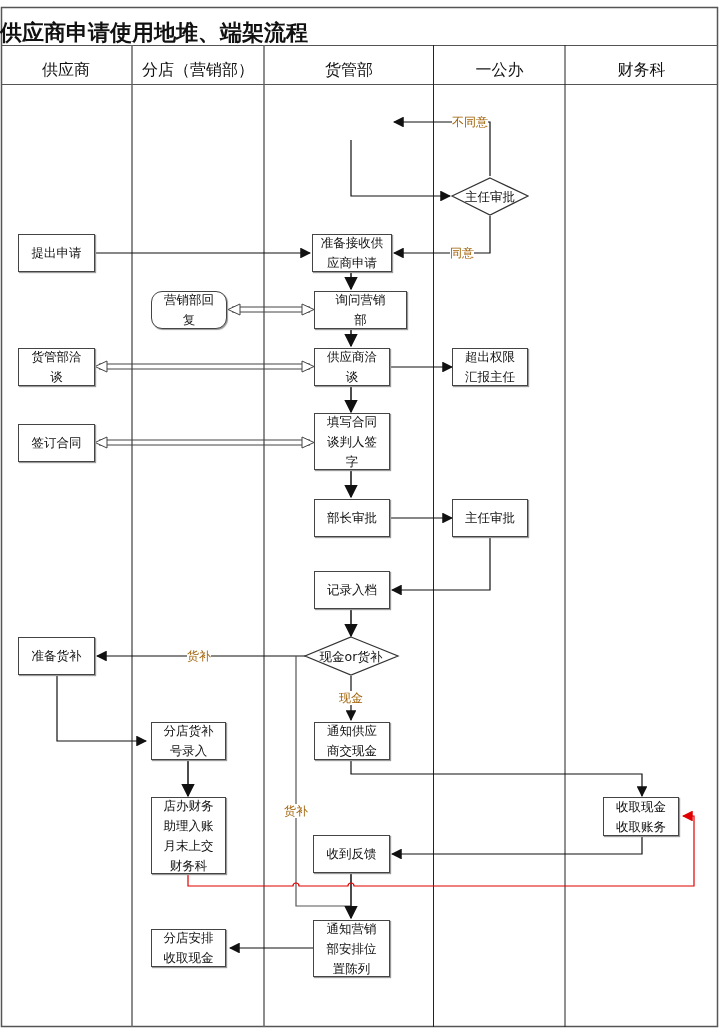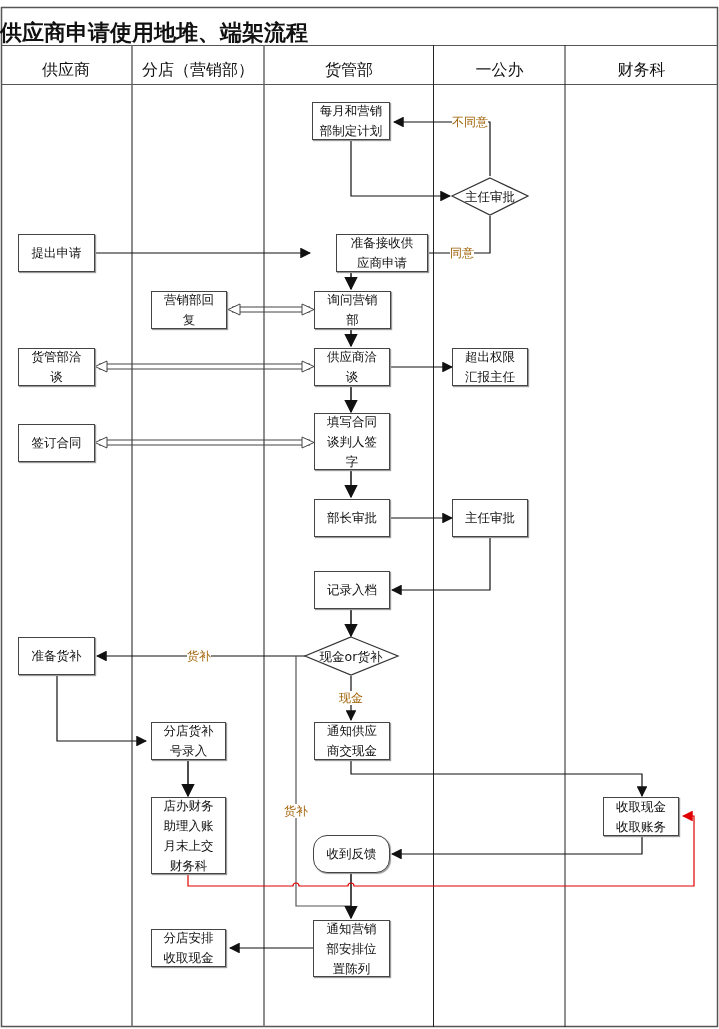--- a/index.html
+++ b/index.html
@@ -98,29 +98,27 @@
   </svg>
 
   <div class="title">供应商申请使用地堆、端架流程</div>
 
   <div class="lane-head" style="left:0;width:132px;">供应商</div>
   <div class="lane-head" style="left:132px;width:132px;">分店（营销部）</div>
   <div class="lane-head" style="left:434px;width:131px;">一公办</div>
   <div class="lane-head" style="left:264px;width:170px;">货管部</div>
   <div class="lane-head" style="left:565px;width:153px;">财务科</div>
 
-  <div class="box" style="left:312px;top:102px;width:78px;height:38px;">每月和营销
-部制定计划</div>
   <div class="dlabel" style="left:452px;top:189px;width:76px;">主任审批</div>
   <div class="box" style="left:18px;top:234px;width:77px;height:38px;">提出申请</div>
-  <div class="box" style="left:312px;top:234px;width:92px;height:38px;margin-left:24px;">准备接收供
+  <div class="box" style="left:312px;top:234px;width:80px;height:38px;">准备接收供
 应商申请</div>
-  <div class="box" style="left:151px;top:291px;width:76px;height:38px;">营销部回
+  <div class="box" style="left:151px;top:291px;width:76px;height:38px;border-radius:11px;">营销部回
 复</div>
-  <div class="box" style="left:314px;top:291px;width:77px;height:38px;">询问营销
+  <div class="box" style="left:314px;top:291px;width:93px;height:38px;">询问营销
 部</div>
   <div class="box" style="left:18px;top:348px;width:77px;height:38px;">货管部洽
 谈</div>
   <div class="box" style="left:314px;top:348px;width:76px;height:38px;">供应商洽
 谈</div>
   <div class="box" style="left:452px;top:348px;width:76px;height:38px;">超出权限
 汇报主任</div>
   <div class="box" style="left:18px;top:424px;width:77px;height:38px;">签订合同</div>
   <div class="box" style="left:314px;top:413px;width:76px;height:57px;">填写合同
 谈判人签
@@ -133,21 +131,21 @@
   <div class="box" style="left:151px;top:722px;width:75px;height:38px;">分店货补
 号录入</div>
   <div class="box" style="left:314px;top:722px;width:76px;height:38px;">通知供应
 商交现金</div>
   <div class="box" style="left:151px;top:797px;width:75px;height:77px;">店办财务
 助理入账
 月末上交
 财务科</div>
   <div class="box" style="left:603px;top:797px;width:76px;height:39px;">收取现金
 收取账务</div>
-  <div class="box" style="left:313px;top:835px;width:77px;height:38px;border-radius:14px;">收到反馈</div>
+  <div class="box" style="left:313px;top:835px;width:77px;height:38px;">收到反馈</div>
   <div class="box" style="left:313px;top:920px;width:77px;height:57px;">通知营销
 部安排位
 置陈列</div>
   <div class="box" style="left:151px;top:929px;width:75px;height:38px;">分店安排
 收取现金</div>
 
   <div class="label" style="left:452px;top:115px;">不同意</div>
   <div class="label" style="left:450px;top:246px;">同意</div>
   <div class="label" style="left:187px;top:649px;">货补</div>
   <div class="label" style="left:339px;top:691px;">现金</div>

